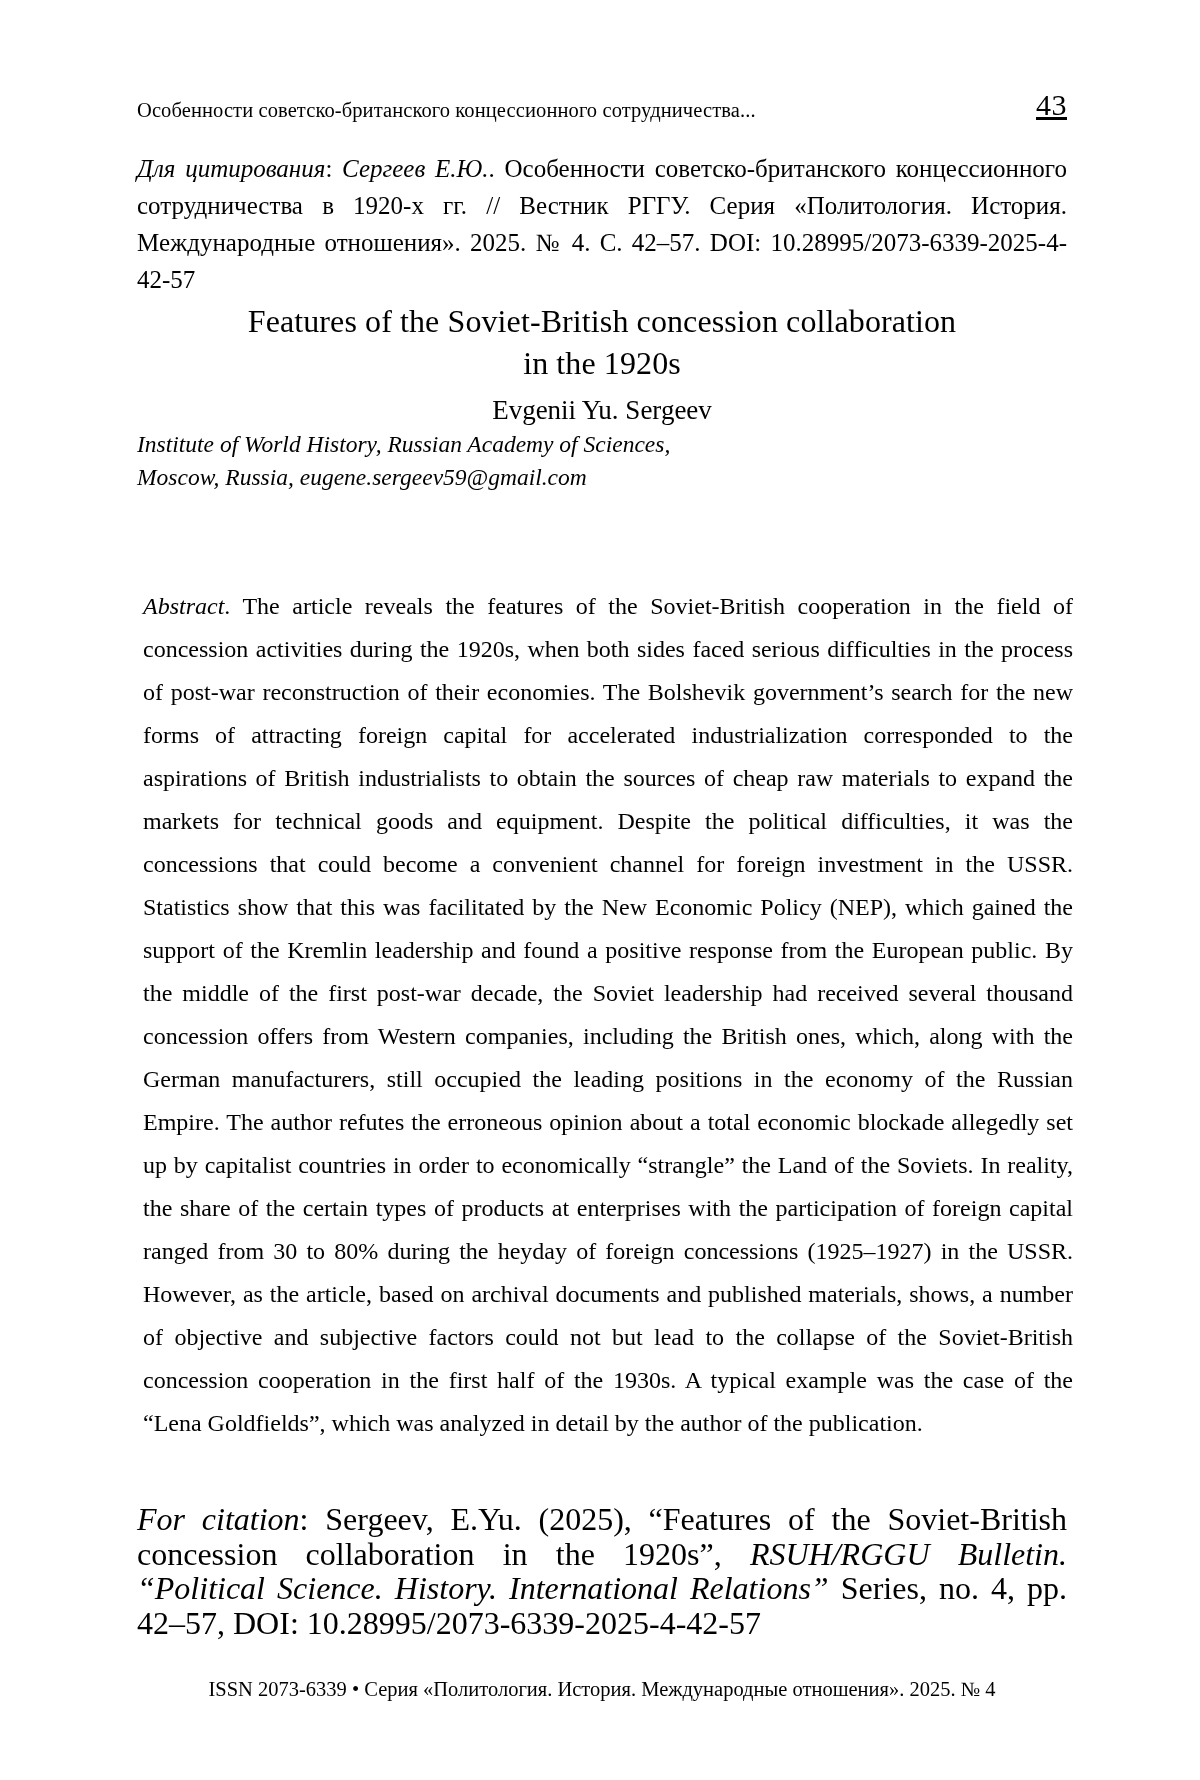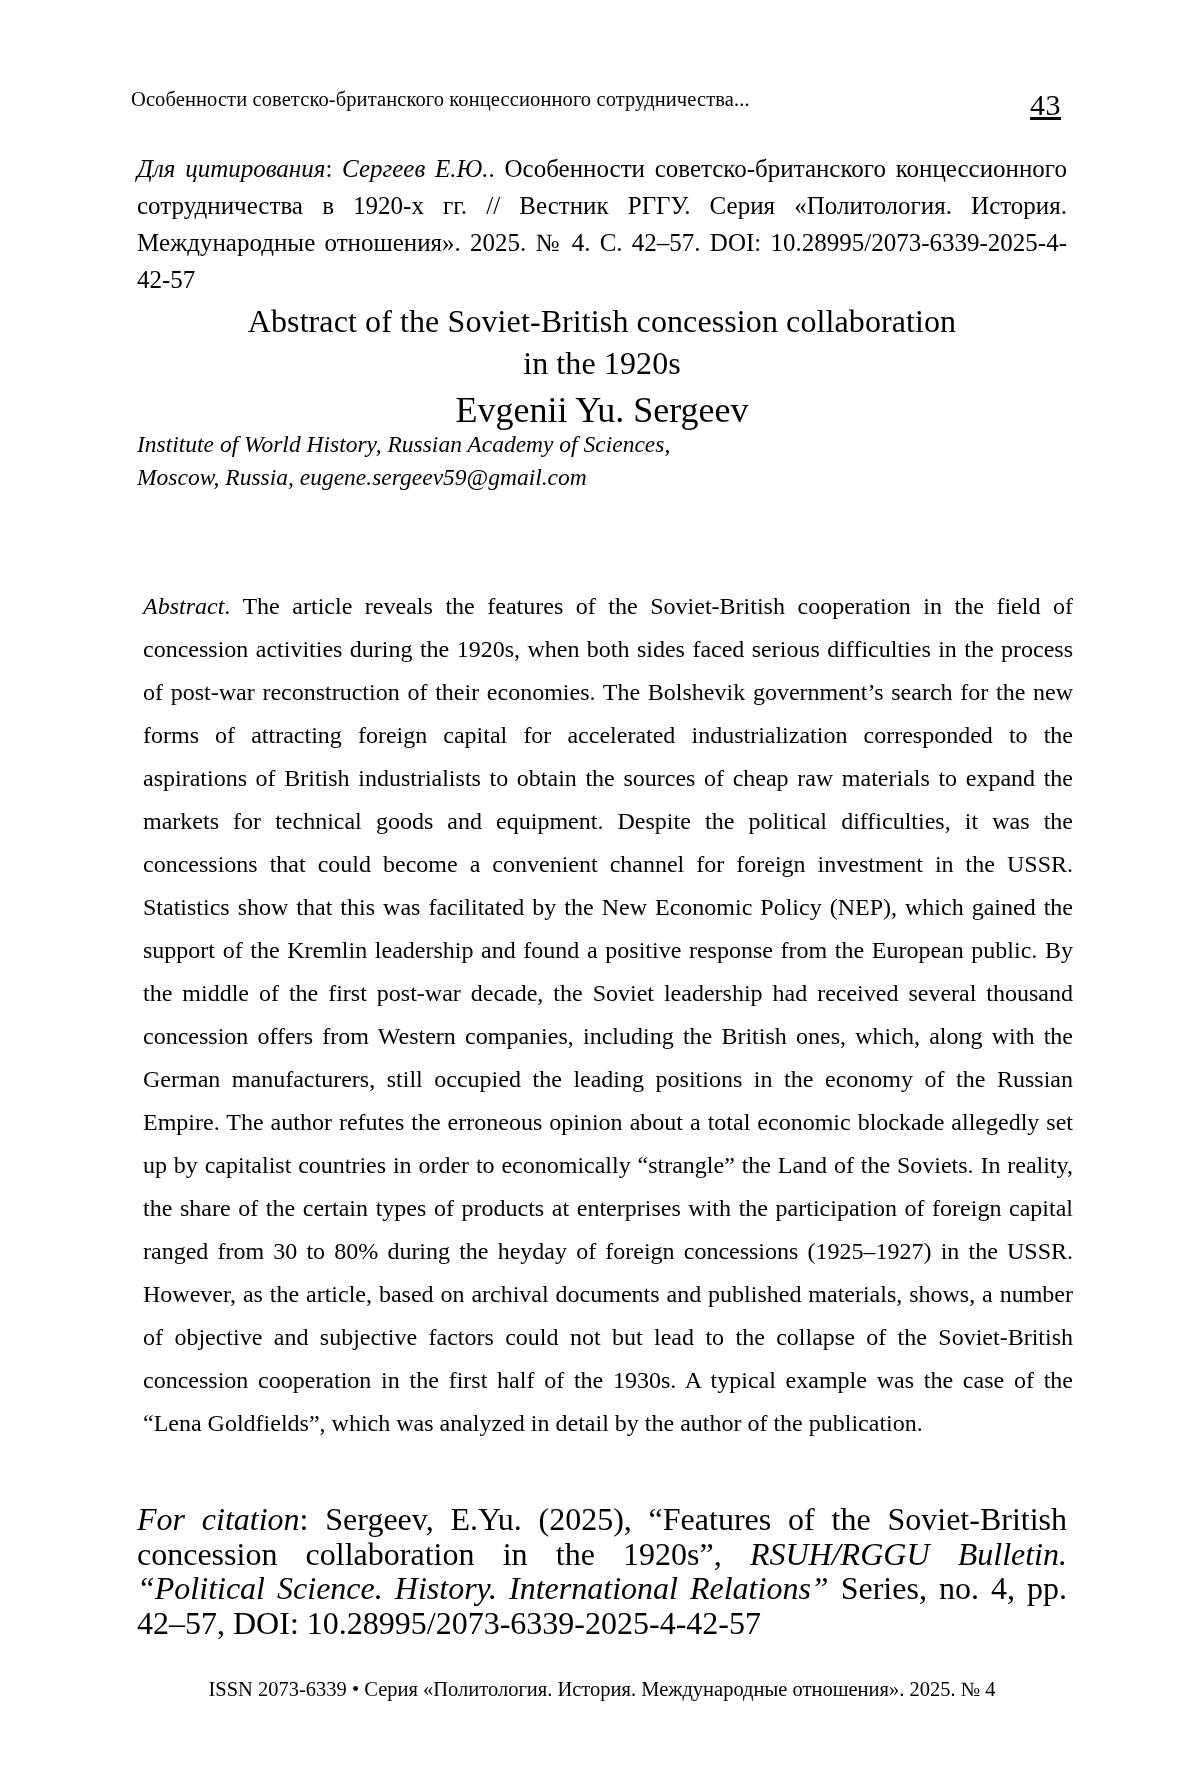--- a/index.html
+++ b/index.html
@@ -21,25 +21,25 @@
     top: 0;
     width: 1200px;
     height: 1780px;
     box-sizing: border-box;
     padding: 0;
   }
 
   
   .running-head {
     position: absolute;
-    left: 131px;
+    left: 137px;
     top: 88px;
     width: 930px;
     display: flex;
-    align-items: flex-start;
+    align-items: flex-end;
     justify-content: space-between;
   }
   .running-head .rh-title {
     font-size: 20.5px;
     letter-spacing: 0.1px;
   }
   .running-head .rh-page {
     font-size: 30px;
     letter-spacing: 0.5px;
     text-decoration: underline;
@@ -73,21 +73,21 @@
     letter-spacing: 0.1px;
   }
 
   
   .author {
     position: absolute;
     left: 137px;
     top: 392px;
     width: 930px;
     text-align: center;
-    font-size: 36px;
+    font-size: 27px;
     line-height: 36px;
   }
   .affiliation {
     position: absolute;
     left: 137px;
     top: 428px;
     width: 930px;
     text-align: left;
     font-size: 23.5px;
     font-style: italic;
@@ -155,21 +155,21 @@
   <div class="running-head">
     <div class="rh-title">Особенности советско-британского концессионного сотрудничества...</div>
     <div class="rh-page">43</div>
   </div>
 
   <div class="cite-ru">
     <span class="first-line"></span><span class="ital">Для цитирования</span><span>: </span><span class="ital">Сергеев Е.Ю.</span><span>. Особенности советско-британского концессионного сотрудничества в 1920-х гг. // Вестник РГГУ. Серия «Политология. История. Международные отношения». 2025. № 4. С. 42–57. DOI: 10.28995/2073-6339-2025-4-42-57</span>
   </div>
 
   <div class="article-title">
-    <div>Abstract of the Soviet-British concession collaboration</div>
+    <div>Features of the Soviet-British concession collaboration</div>
     <div>in the 1920s</div>
   </div>
 
   <div class="author">Evgenii Yu. Sergeev</div>
 
   <div class="affiliation">
     <div>Institute of World History, Russian Academy of Sciences,</div>
     <div>Moscow, Russia, eugene.sergeev59@gmail.com</div>
   </div>
 

